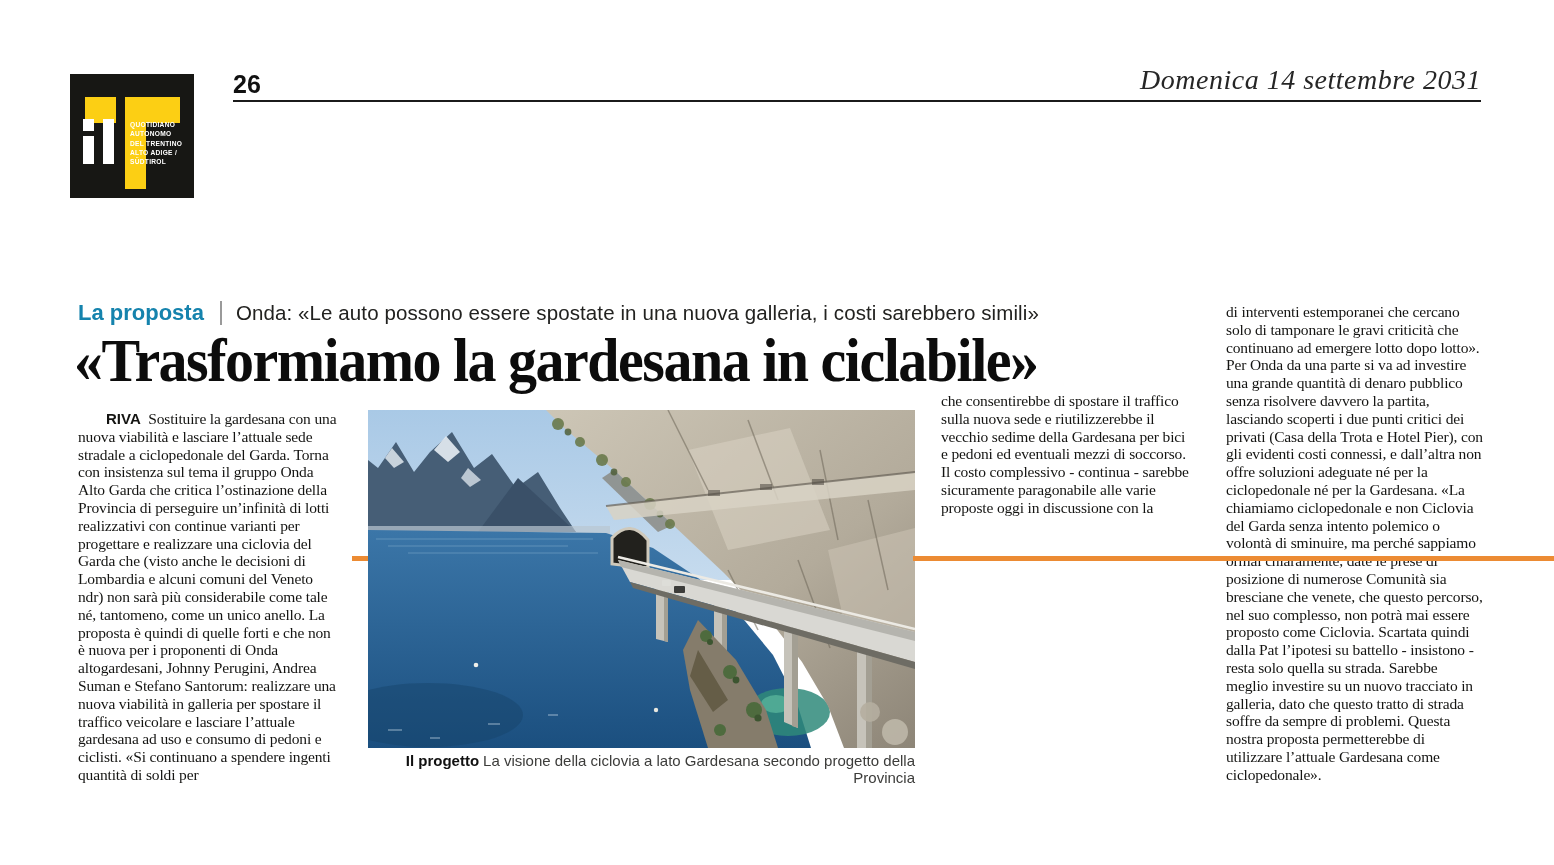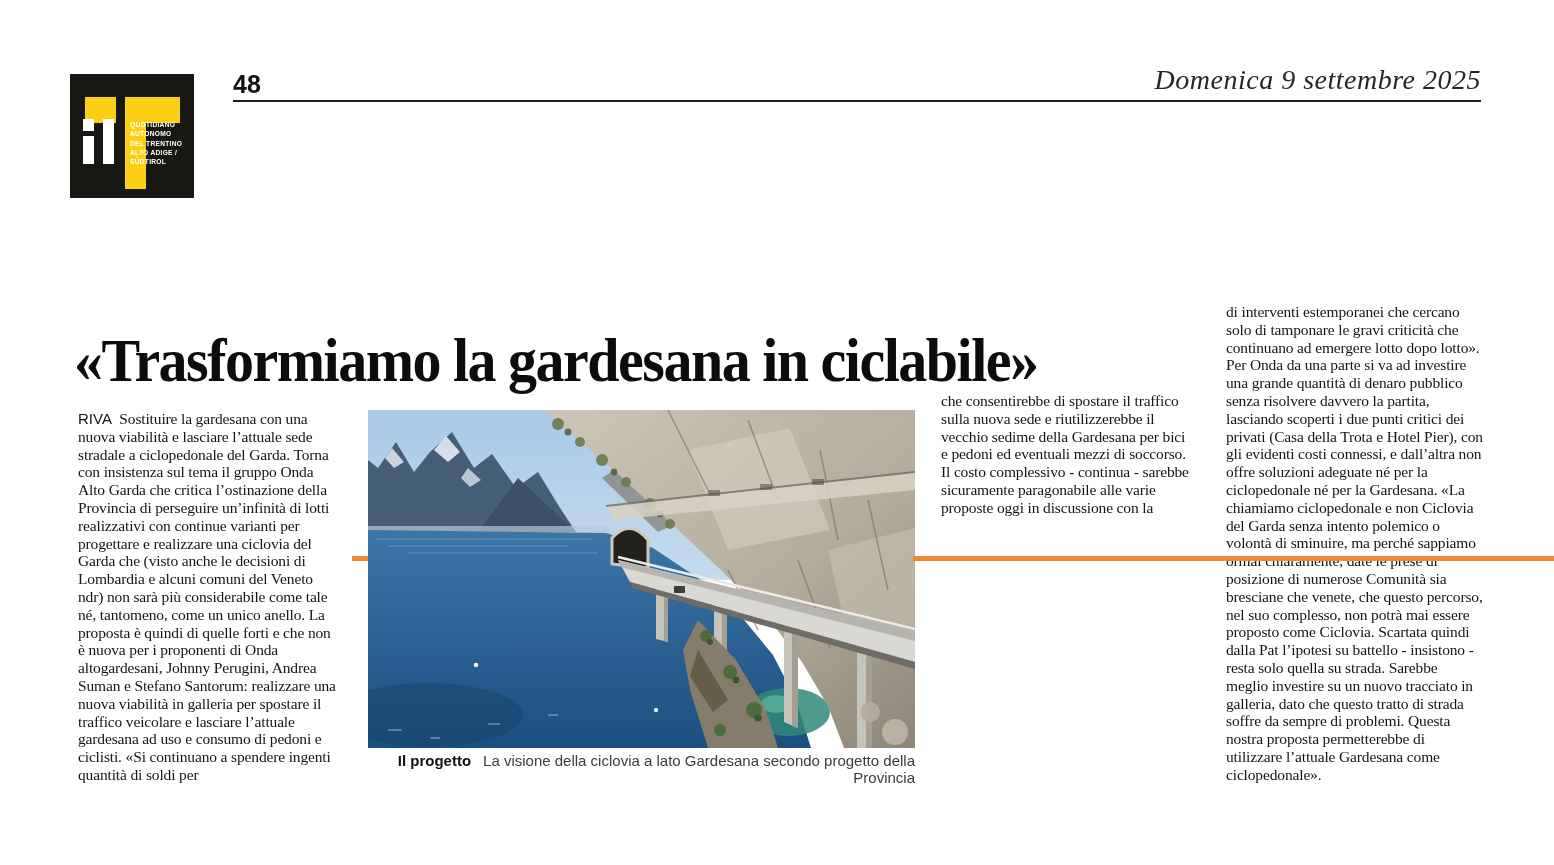--- a/index.html
+++ b/index.html
@@ -44,29 +44,29 @@
   .headline {
     position:absolute; left:74px; top:324px; width:1200px;
     font-weight:bold; font-size:58px; line-height:70px; letter-spacing:-1.5px; color:#0c0c0c;
     transform:scaleY(1.06); transform-origin:left top; white-space:nowrap;
   }
   
   .bodycol { position:absolute; font-size:15.5px; line-height:17.8px; letter-spacing:-.15px; color:#141412; text-align:left; }
   .col1 { left:78px;  top:410px; width:262px; }
   .col2 { left:941px; top:392px; width:252px; height:148px; overflow:hidden; }
   .col3 { left:1226px; top:303px; width:257px; }
-  .lead-in { font-family:"Liberation Sans", sans-serif; font-weight:normal; font-size:15px; letter-spacing:0; }
+  .lead-in { font-family:"Liberation Sans", sans-serif; font-weight:bold; font-size:15px; letter-spacing:0;margin-left:28px; }
   
   .photo { position:absolute; left:368px; top:410px; width:547px; height:338px; overflow:hidden; }
   .photo svg { display:block; }
   .caption {
     position:absolute; left:368px; top:752px; width:547px; text-align:right;
     font-family:"Liberation Sans", sans-serif; font-size:15px; color:#3c3c3a;
   }
-  .caption b { color:#111; margin-right:12px; }
+  .caption b { color:#111; margin-right:4px; }
   
   .orange-dash { position:absolute; left:352px; top:556px; width:16px; height:5px; background:#ec8b33; }
   .orange-line { position:absolute; left:913px; top:556px; width:641px; height:5px; background:#ec8b33; }
 </style>
 </head>
 <body>
 
 <div class="page">
 
   <div class="logo">
@@ -78,24 +78,27 @@
     <div class="l-bar"></div>
     <div class="tagline">
       <div>QUOTIDIANO</div>
       <div>AUTONOMO</div>
       <div>DEL TRENTINO</div>
       <div>ALTO ADIGE /</div>
       <div>SÜDTIROL</div>
     </div>
   </div>
 
-  <div class="page-number">48</div>
+  <div class="page-number">26</div>
   <div class="header-rule"></div>
-  <div class="edition-date">Domenica 9 settembre 2025</div>
-
+  <div class="edition-date">Domenica 14 settembre 2031</div>
+
+  <div class="kicker-row">
+    <span class="kicker-label">La proposta</span><span class="kicker-sep"></span><span class="kicker-sub">Onda: «Le auto possono essere spostate in una nuova galleria, i costi sarebbero simili»</span>
+  </div>
 
   <h1 class="headline">«Trasformiamo la gardesana in ciclabile»</h1>
 
   <p class="bodycol col1"><span class="lead-in">RIVA</span>&nbsp; <span>Sostituire la gardesana con una nuova viabilità e lasciare l’attuale sede stradale a ciclopedonale del Garda. Torna con insistenza sul tema il gruppo Onda Alto Garda che critica l’ostinazione della Provincia di perseguire un’infinità di lotti realizzativi con continue varianti per progettare e realizzare una ciclovia del Garda che (visto anche le decisioni di Lombardia e alcuni comuni del Veneto ndr) non sarà più considerabile come tale né, tantomeno, come un unico anello. La proposta è quindi di quelle forti e che non è nuova per i proponenti di Onda altogardesani, Johnny Perugini, Andrea Suman e Stefano Santorum: realizzare una nuova viabilità in galleria per spostare il traffico veicolare e lasciare l’attuale gardesana ad uso e consumo di pedoni e ciclisti. «Si continuano a spendere ingenti quantità di soldi per</span></p>
 
   <p class="bodycol col2">che consentirebbe di spostare il traffico sulla nuova sede e riutilizzerebbe il vecchio sedime della Gardesana per bici e pedoni ed eventuali mezzi di soccorso. Il costo complessivo - continua - sarebbe sicuramente paragonabile alle varie proposte oggi in discussione con la</p>
 
   <p class="bodycol col3">di interventi estemporanei che cercano solo di tamponare le gravi criticità che continuano ad emergere lotto dopo lotto». Per Onda da una parte si va ad investire una grande quantità di denaro pubblico senza risolvere davvero la partita, lasciando scoperti i due punti critici dei privati (Casa della Trota e Hotel Pier), con gli evidenti costi connessi, e dall’altra non offre soluzioni adeguate né per la ciclopedonale né per la Gardesana. «La chiamiamo ciclopedonale e non Ciclovia del Garda senza intento polemico o volontà di sminuire, ma perché sappiamo ormai chiaramente, date le prese di posizione di numerose Comunità sia bresciane che venete, che questo percorso, nel suo complesso, non potrà mai essere proposto come Ciclovia. Scartata quindi dalla Pat l’ipotesi su battello - insistono - resta solo quella su strada. Sarebbe meglio investire su un nuovo tracciato in galleria, dato che questo tratto di strada soffre da sempre di problemi. Questa nostra proposta permetterebbe di utilizzare l’attuale Gardesana come ciclopedonale».</p>
 
   <div class="photo">

